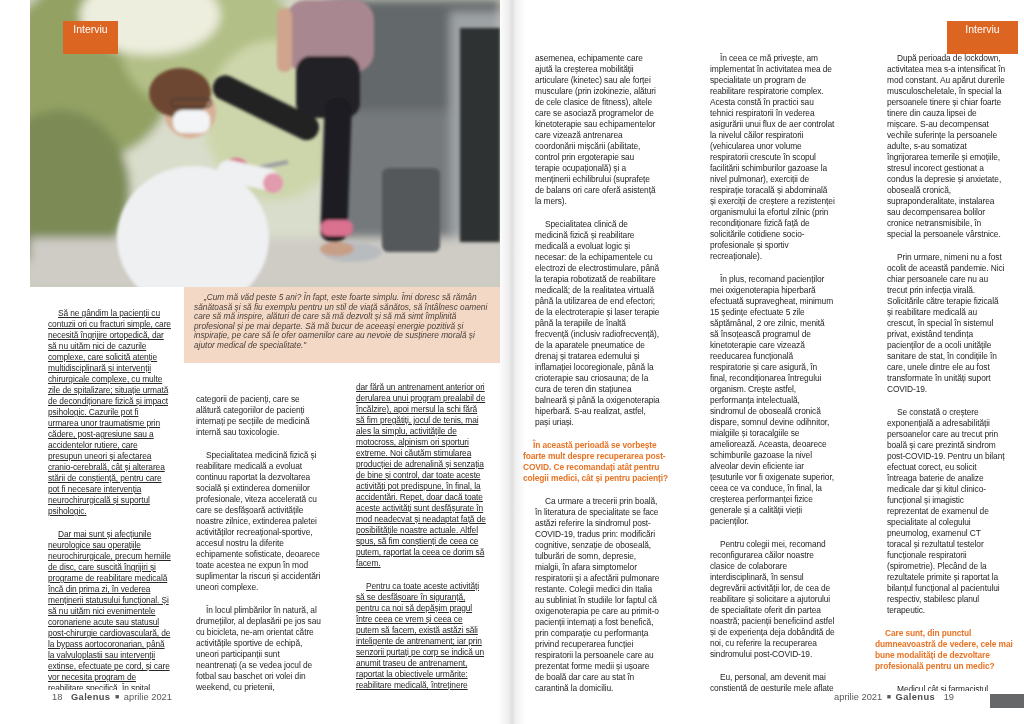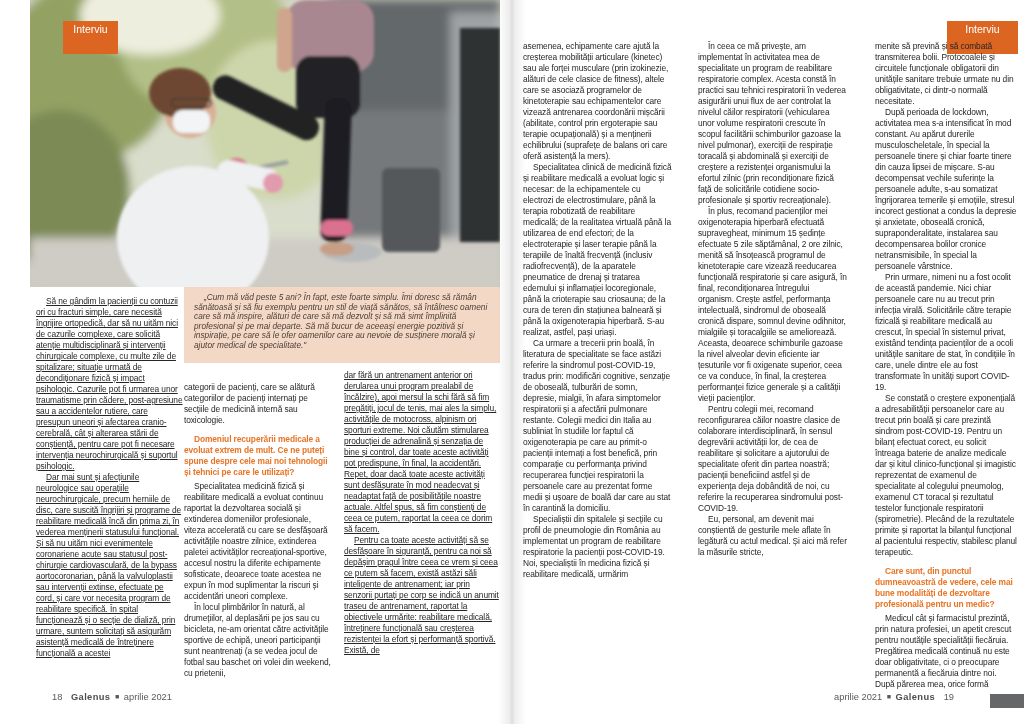--- a/index.html
+++ b/index.html
@@ -29,21 +29,21 @@
     background:#f4d8c6;box-sizing:border-box;padding:6px 10px 4px 10px;
     font-style:italic;font-size:8.3px;line-height:9.5px;color:#4a4038;
     overflow:hidden;
   }
   .quote-box .qt{text-indent:10px;}
 
   .col{
     position:absolute;font-size:8.4px;line-height:11px;letter-spacing:-0.1px;
     overflow:hidden;text-align:left;
   }
-  .col p{margin:0;text-indent:10px;}
+  .col p{margin:12px;text-indent:10px;}
   .col p.cont{text-indent:0;}
   .col .q{
     color:#e87425;font-weight:bold;margin:8px 0 3px 0;text-indent:10px;
   }
   .c1{left:36px;top:296px;width:147px;height:394px;text-decoration:underline;}
   .c2{left:184px;top:382px;width:149px;height:320px;}
   .c3{left:344px;top:370px;width:155px;height:320px;text-decoration:underline;}
   .c4{left:523px;top:41px;width:149px;height:650px;}
   .c5{left:698px;top:41px;width:149px;height:650px;}
   .c6{left:875px;top:41px;width:143px;height:650px;}
@@ -117,21 +117,20 @@
       <div class="qt">„Cum mă văd peste 5 ani? În fapt, este foarte simplu. Îmi doresc să rămân sănătoasă și să fiu exemplu pentru un stil de viață sănătos, să întâlnesc oameni care să mă inspire, alături de care să mă dezvolt și să mă simt împlinită profesional și pe mai departe. Să mă bucur de aceeași energie pozitivă și inspirație, pe care să le ofer oamenilor care au nevoie de susținere morală și ajutor medical de specialitate."</div>
     </div>
 
     <div class="col c1">
       <p>Să ne gândim la pacienții cu contuzii ori cu fracturi simple, care necesită îngrijire ortopedică, dar să nu uităm nici de cazurile complexe, care solicită atenție multidisciplinară și intervenții chirurgicale complexe, cu multe zile de spitalizare; situație urmată de decondiționare fizică și impact psihologic. Cazurile pot fi urmarea unor traumatisme prin cădere, post-agresiune sau a accidentelor rutiere, care presupun uneori și afectarea cranio-cerebrală, cât și alterarea stării de conștiență, pentru care pot fi necesare intervenția neurochirurgicală și suportul psihologic.</p>
       <p>Dar mai sunt și afecțiunile neurologice sau operațiile neurochirurgicale, precum herniile de disc, care suscită îngrijiri și programe de reabilitare medicală încă din prima zi, în vederea menținerii statusului funcțional. Și să nu uităm nici evenimentele coronariene acute sau statusul post-chirurgie cardiovasculară, de la bypass aortocoronarian, până la valvuloplastii sau intervenții extinse, efectuate pe cord, și care vor necesita program de reabilitare specifică. În spital funcționează și o secție de dializă, prin urmare, suntem solicitați să asigurăm asistență medicală de întreținere funcțională a acestei</p>
     </div>
 
     <div class="col c2">
       <p class="cont">categorii de pacienți, care se alătură categoriilor de pacienți internați pe secțiile de medicină internă sau toxicologie.</p>
-      <p class="q">Domeniul recuperării medicale a evoluat extrem de mult. Ce ne puteți spune despre cele mai noi tehnologii și tehnici pe care le utilizați?</p>
       <p>Specialitatea medicină fizică și reabilitare medicală a evoluat continuu raportat la dezvoltarea socială și extinderea domeniilor profesionale, viteza accelerată cu care se desfășoară activitățile noastre zilnice, extinderea paletei activităților recreațional-sportive, accesul nostru la diferite echipamente sofisticate, deoarece toate acestea ne expun în mod suplimentar la riscuri și accidentări uneori complexe.</p>
       <p>În locul plimbărilor în natură, al drumețiilor, al deplasării pe jos sau cu bicicleta, ne-am orientat către activitățile sportive de echipă, uneori participanții sunt neantrenați (a se vedea jocul de fotbal sau baschet ori volei din weekend, cu prietenii,</p>
     </div>
 
     <div class="col c3">
       <p class="cont">dar fără un antrenament anterior ori derularea unui program prealabil de încălzire), apoi mersul la schi fără să fim pregătiți, jocul de tenis, mai ales la simplu, activitățile de motocross, alpinism ori sporturi extreme. Noi căutăm stimularea producției de adrenalină și senzația de bine și control, dar toate aceste activități pot predispune, în final, la accidentări. Repet, doar dacă toate aceste activități sunt desfășurate în mod neadecvat și neadaptat față de posibilitățile noastre actuale. Altfel spus, să fim conștienți de ceea ce putem, raportat la ceea ce dorim să facem.</p>
       <p>Pentru ca toate aceste activități să se desfășoare în siguranță, pentru ca noi să depășim pragul între ceea ce vrem și ceea ce putem să facem, există astăzi săli inteligente de antrenament; iar prin senzorii purtați pe corp se indică un anumit traseu de antrenament, raportat la obiectivele urmărite: reabilitare medicală, întreținere funcțională sau creșterea rezistenței la efort și performanță sportivă. Există, de</p>
     </div>
 
     <div class="footer footer-left">
@@ -144,33 +143,33 @@
 
   <div class="gutter"></div>
 
   <div>
 
     <div class="tab tab-right">Interviu</div>
 
     <div class="col c4">
       <p class="cont">asemenea, echipamente care ajută la creșterea mobilității articulare (kinetec) sau ale forței musculare (prin izokinezie, alături de cele clasice de fitness), altele care se asociază programelor de kinetoterapie sau echipamentelor care vizează antrenarea coordonării mișcării (abilitate, control prin ergoterapie sau terapie ocupațională) și a menținerii echilibrului (suprafețe de balans ori care oferă asistență la mers).</p>
       <p>Specialitatea clinică de medicină fizică și reabilitare medicală a evoluat logic și necesar: de la echipamentele cu electrozi de electrostimulare, până la terapia robotizată de reabilitare medicală; de la realitatea virtuală până la utilizarea de end efectori; de la electroterapie și laser terapie până la terapiile de înaltă frecvență (inclusiv radiofrecvență), de la aparatele pneumatice de drenaj și tratarea edemului și inflamației locoregionale, până la crioterapie sau criosauna; de la cura de teren din stațiunea balneară și până la oxigenoterapia hiperbară. S-au realizat, astfel, pași uriași.</p>
+      <p class="q">În această perioadă se vorbește foarte mult despre recuperarea post-COVID. Ce recomandați atât pentru colegii medici, cât și pentru pacienți?</p>
       <p>Ca urmare a trecerii prin boală, în literatura de specialitate se face astăzi referire la sindromul post-COVID-19, tradus prin: modificări cognitive, senzație de oboseală, tulburări de somn, depresie, mialgii, în afara simptomelor respiratorii și a afectării pulmonare restante. Colegii medici din Italia au subliniat în studiile lor faptul că oxigenoterapia pe care au primit-o pacienții internați a fost benefică, prin comparație cu performanța privind recuperarea funcției respiratorii la persoanele care au prezentat forme medii și ușoare de boală dar care au stat în carantină la domiciliu.</p>
       <p>Specialiștii din spitalele și secțiile cu profil de pneumologie din România au implementat un program de reabilitare respiratorie la pacienții post-COVID-19. Noi, specialiștii în medicina fizică și reabilitare medicală, urmărim</p>
     </div>
 
     <div class="col c5">
       <p>În ceea ce mă privește, am implementat în activitatea mea de specialitate un program de reabilitare respiratorie complex. Acesta constă în practici sau tehnici respiratorii în vederea asigurării unui flux de aer controlat la nivelul căilor respiratorii (vehicularea unor volume respiratorii crescute în scopul facilitării schimburilor gazoase la nivel pulmonar), exerciții de respirație toracală și abdominală și exerciții de creștere a rezistenței organismului la efortul zilnic (prin recondiționare fizică față de solicitările cotidiene socio-profesionale și sportiv recreaționale).</p>
       <p>În plus, recomand pacienților mei oxigenoterapia hiperbară efectuată supravegheat, minimum 15 ședințe efectuate 5 zile săptămânal, 2 ore zilnic, menită să însoțească programul de kinetoterapie care vizează reeducarea funcțională respiratorie și care asigură, în final, recondiționarea întregului organism. Crește astfel, performanța intelectuală, sindromul de oboseală cronică dispare, somnul devine odihnitor, mialgiile și toracalgiile se ameliorează. Aceasta, deoarece schimburile gazoase la nivel alveolar devin eficiente iar țesuturile vor fi oxigenate superior, ceea ce va conduce, în final, la creșterea performanței fizice generale și a calității vieții pacienților.</p>
       <p>Pentru colegii mei, recomand reconfigurarea căilor noastre clasice de colaborare interdisciplinară, în sensul degrevării activității lor, de cea de reabilitare și solicitare a ajutorului de specialitate oferit din partea noastră; pacienții beneficiind astfel și de experiența deja dobândită de noi, cu referire la recuperarea sindromului post-COVID-19.</p>
       <p>Eu, personal, am devenit mai conștientă de gesturile mele aflate în legătură cu actul medical. Și aici mă refer la măsurile stricte,</p>
     </div>
 
     <div class="col c6">
-      <p class="cont">menite să prevină și să combată transmiterea bolii. Protocoalele și circuitele funcționale obligatorii din unitățile sanitare trebuie urmate nu din obligativitate, ci dintr-o normală necesitate.</p>
       <p>După perioada de lockdown, activitatea mea s-a intensificat în mod constant. Au apărut durerile musculoscheletale, în special la persoanele tinere și chiar foarte tinere din cauza lipsei de mișcare. S-au decompensat vechile suferințe la persoanele adulte, s-au somatizat îngrijorarea temerile și emoțiile, stresul incorect gestionat a condus la depresie și anxietate, oboseală cronică, supraponderalitate, instalarea sau decompensarea bolilor cronice netransmisibile, în special la persoanele vârstnice.</p>
       <p>Prin urmare, nimeni nu a fost ocolit de această pandemie. Nici chiar persoanele care nu au trecut prin infecția virală. Solicitările către terapie fizicală și reabilitare medicală au crescut, în special în sistemul privat, existând tendința pacienților de a ocoli unitățile sanitare de stat, în condițiile în care, unele dintre ele au fost transformate în unități suport COVID-19.</p>
       <p>Se constată o creștere exponențială a adresabilității persoanelor care au trecut prin boală și care prezintă sindrom post-COVID-19. Pentru un bilanț efectuat corect, eu solicit întreaga baterie de analize medicale dar și kitul clinico-funcțional și imagistic reprezentat de examenul de specialitate al colegului pneumolog, examenul CT toracal și rezultatul testelor funcționale respiratorii (spirometrie). Plecând de la rezultatele primite și raportat la bilanțul funcțional al pacientului respectiv, stabilesc planul terapeutic.</p>
       <p class="q">Care sunt, din punctul dumneavoastră de vedere, cele mai bune modalități de dezvoltare profesională pentru un medic?</p>
       <p>Medicul cât și farmacistul prezintă, prin natura profesiei, un apetit crescut pentru noutățile specialității fiecăruia. Pregătirea medicală continuă nu este doar obligativitate, ci o preocupare permanentă a fiecăruia dintre noi. După părerea mea, orice formă</p>
     </div>
 
     <div class="footer footer-right">
       <span>aprilie 2021</span>
       <span class="sep">■</span>

